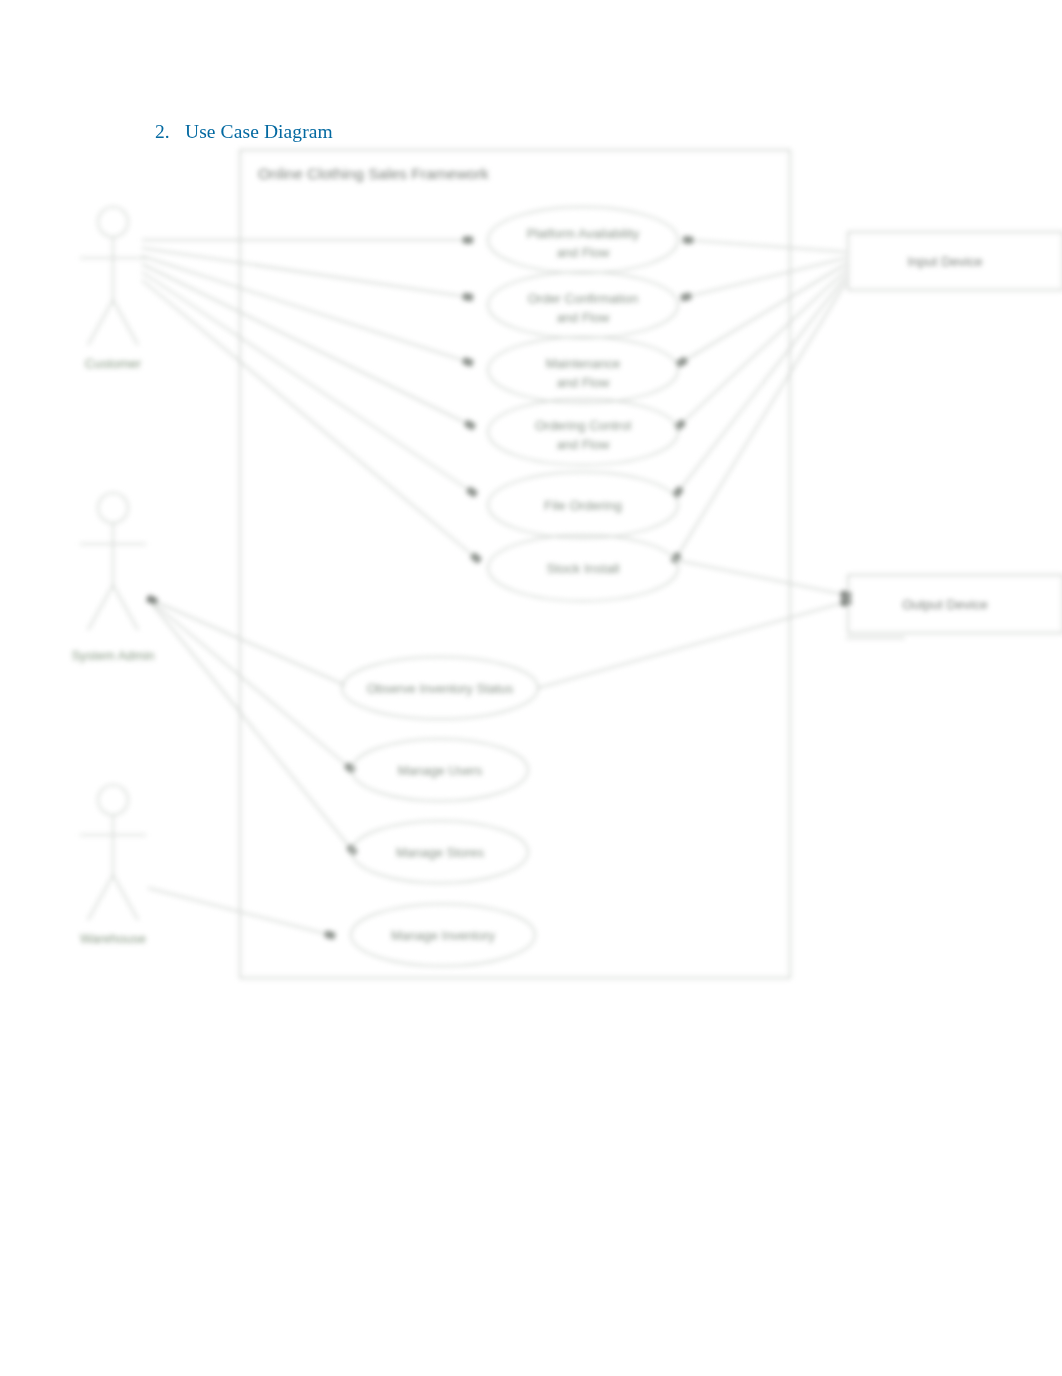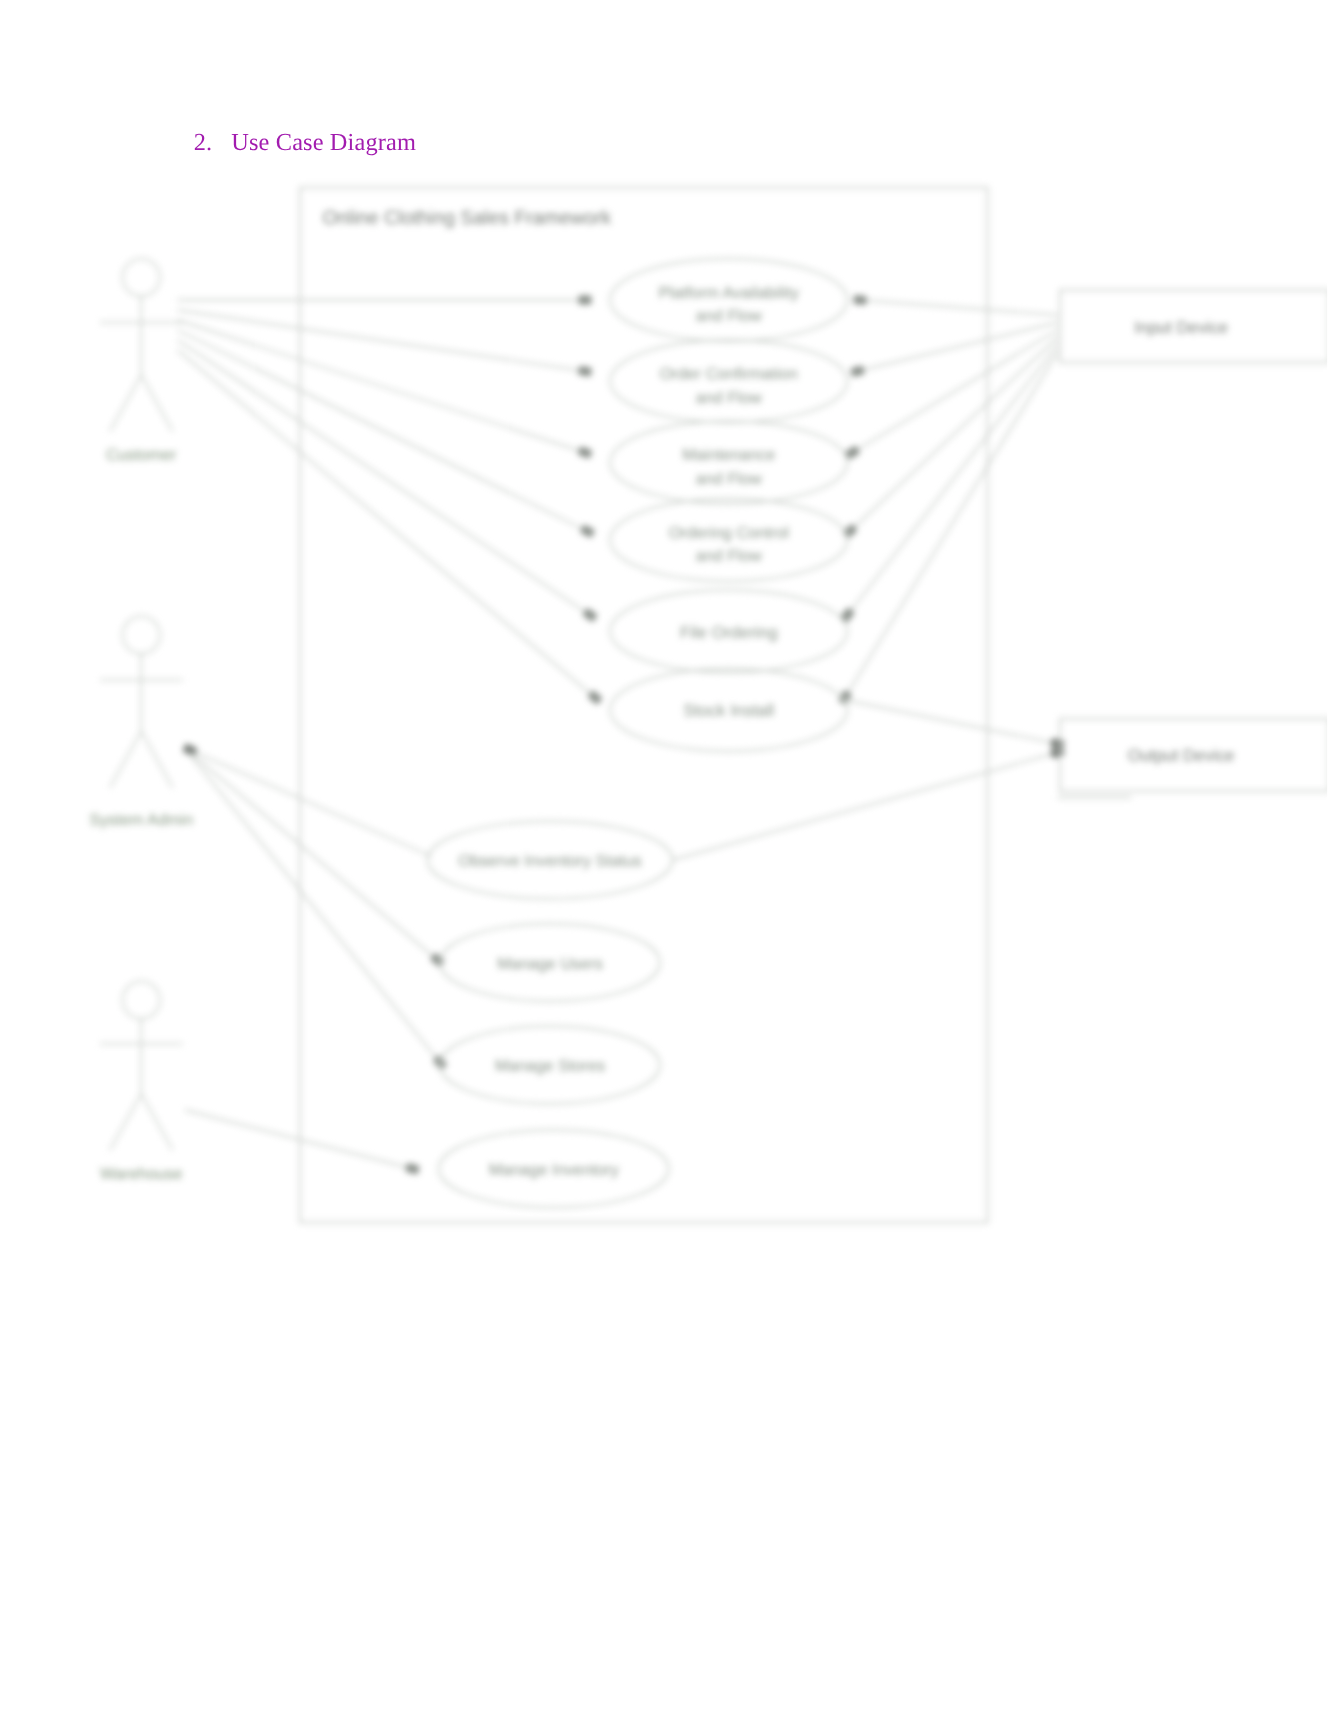--- a/index.html
+++ b/index.html
@@ -16,24 +16,24 @@
     width: 1062px;
     height: 1376px;
     background: #ffffff;
     overflow: hidden;
   }
 
   
   #heading {
     position: absolute;
     left: 155px;
-    top: 104px;
+    top: 121px;
     font-family: "Liberation Serif", "DejaVu Serif", serif;
     font-size: 19.5px;
-    color: #a21caf;
+    color: #0369a1;
     letter-spacing: .1px;
     white-space: nowrap;
   }
   #heading .num { display: inline-block; width: 30px; }
 
   
   #diagram {
     position: absolute;
     left: 0;
     top: 140px;

